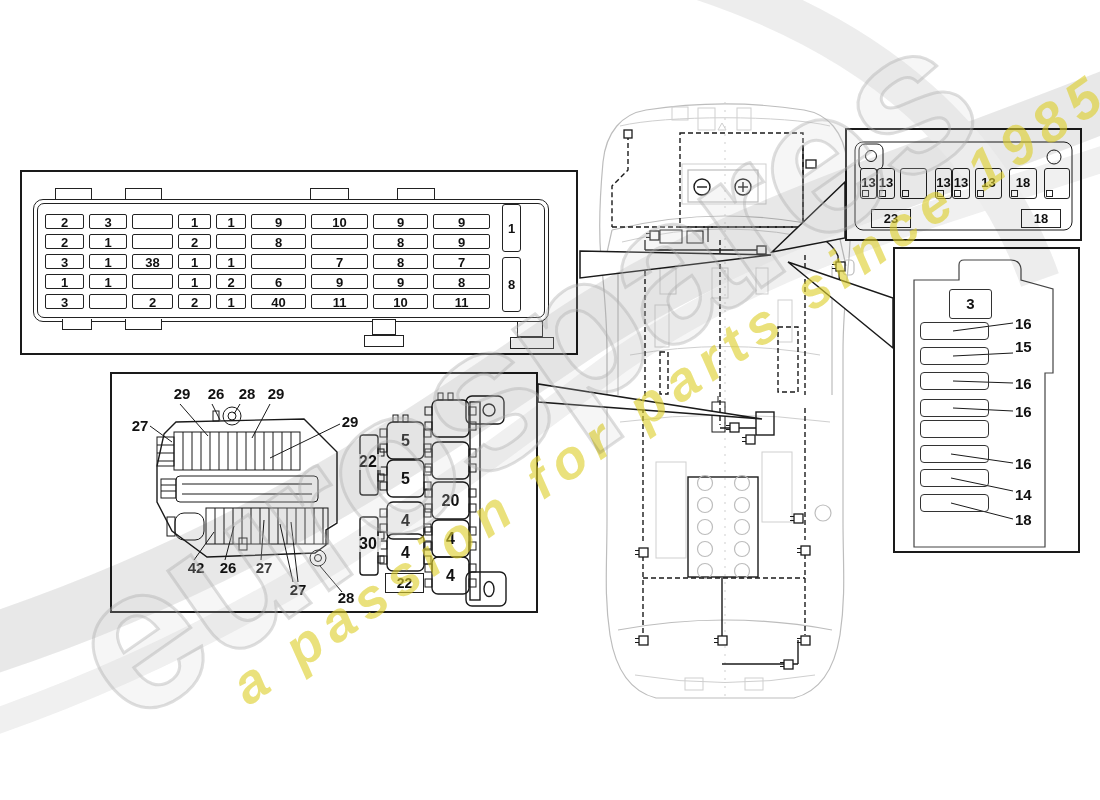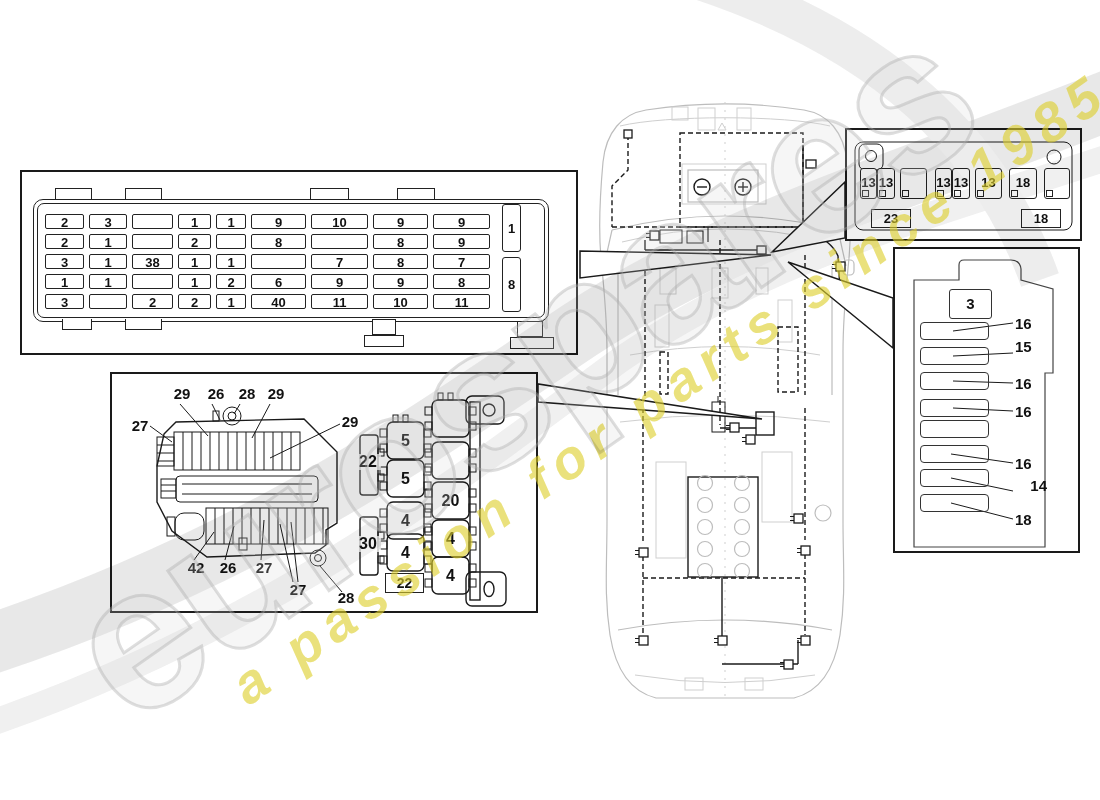--- a/index.html
+++ b/index.html
@@ -515,21 +515,21 @@
         <div class="tslot" style="top: 171px;"></div>
         <div class="tslot" style="top: 196px;"></div>
         <div class="tslot" style="top: 220px;"></div>
         <div class="tslot" style="top: 245px;"></div>
       </div>
     <div class="tlab" style="top:67px;">16</div>
     <div class="tlab" style="top:90px;">15</div>
     <div class="tlab" style="top:127px;">16</div>
     <div class="tlab" style="top:155px;">16</div>
     <div class="tlab" style="top:207px;">16</div>
-    <div class="tlab" style="top:229px;text-align:right;">14</div>
+    <div class="tlab" style="top:238px;">14</div>
     <div class="tlab" style="top:263px;">18</div>
   </div>
 
   <svg id="swoosh" class="lyr" width="1100" height="800">
     <path d="M-60,660 C240,570 430,430 580,330 C740,225 900,185 1160,80" fill="none" stroke="#e3e3e3" stroke-width="60"></path>
     <path d="M-60,740 C260,640 470,470 620,360 C780,250 940,215 1160,140" fill="none" stroke="#ececec" stroke-width="26"></path>
     <path d="M700,-20 C880,40 990,140 1040,280" fill="none" stroke="#e9e9e9" stroke-width="40"></path>
   </svg>
   <div class="wm">
     <div class="wm-brand">eurospares</div>

